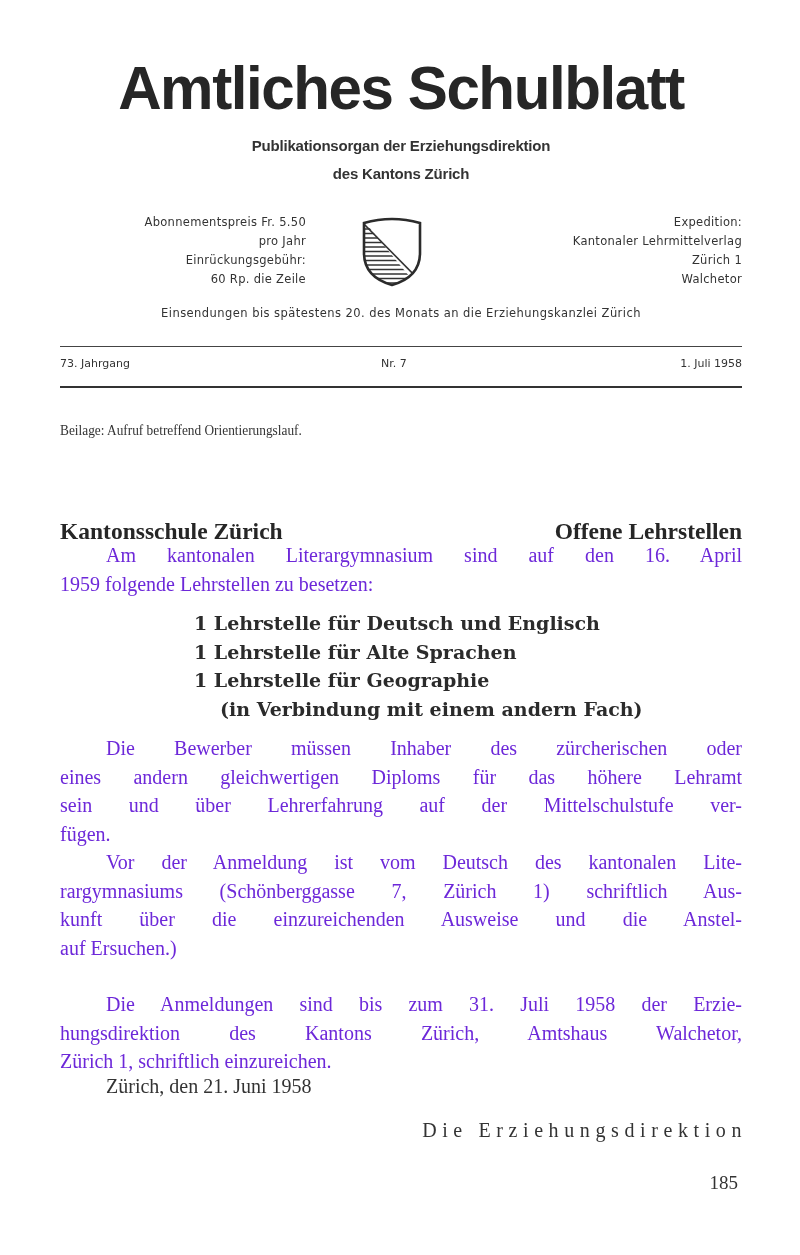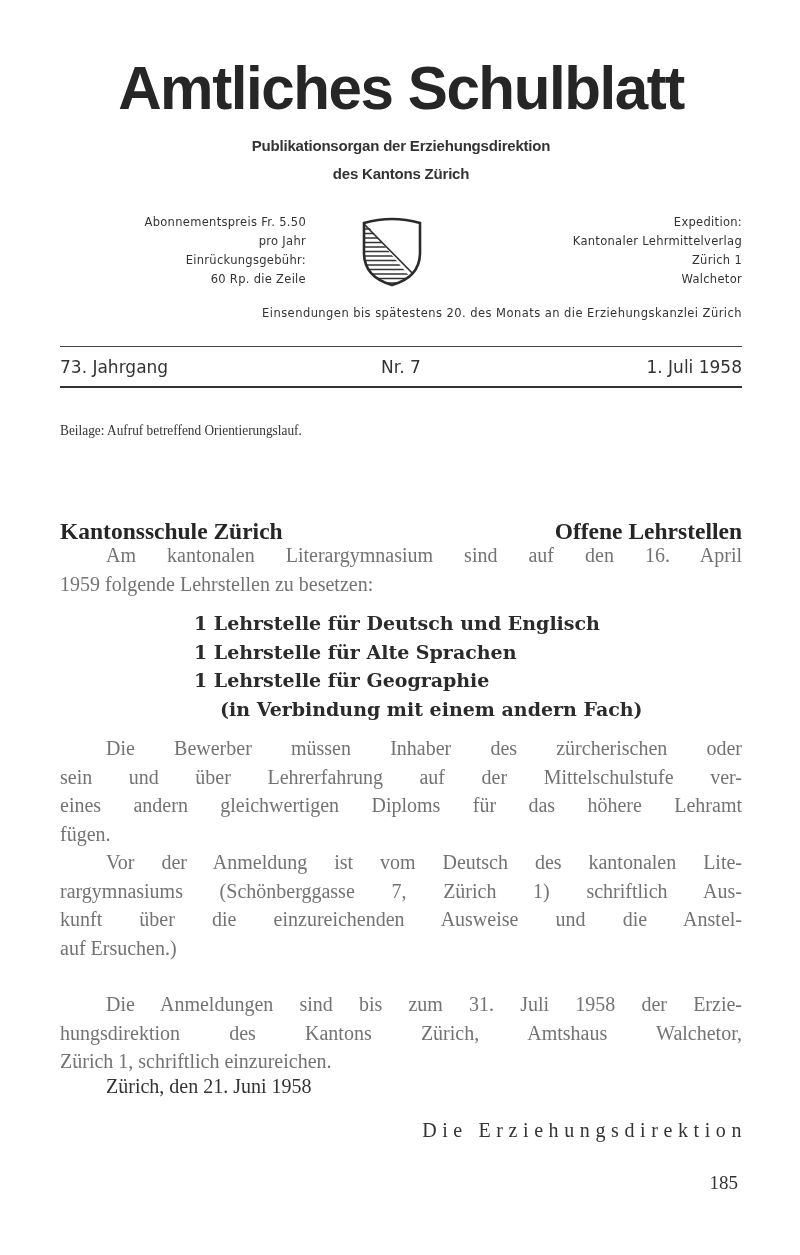--- a/index.html
+++ b/index.html
@@ -37,31 +37,31 @@
       font-family: "DejaVu Sans", sans-serif; font-size: 11.5px; line-height: 19px;
       color: #333; letter-spacing: 0.3px;
     }
     .info-left { left: 0px; width: 246px; }
     .info-right { left: 412px; width: 270px; }
     .info-col div { white-space: nowrap; }
 
     .crest { position: absolute; left: 296px; top: 215px; width: 72px; height: 72px; }
 
     .deadline {
-      position: absolute; top: 306px; left: 0; width: 682px; text-align: right;
+      position: absolute; top: 306px; left: 0; width: 682px; text-align: center;
       font-family: "DejaVu Sans", sans-serif; font-size: 11.5px; color: #333;
       letter-spacing: 0.45px; white-space: nowrap;
     }
 
     .rule-top { position: absolute; top: 346px; left: 0; width: 682px; height: 1px; background: #444; }
     .rule-bottom { position: absolute; top: 386px; left: 0; width: 682px; height: 2px; background: #333; }
 
     .issue-row {
       position: absolute; top: 357px; left: 0; width: 682px; height: 24px;
-      font-family: "DejaVu Sans", sans-serif; font-size: 17px; color: #333;
+      font-family: "DejaVu Sans", sans-serif; font-size: 11px; color: #333;
     }
     .issue-row span { position: absolute; top: 0; white-space: nowrap; }
     .issue-vol { left: 0; }
     .issue-nr { left: 321px; }
     .issue-date { right: 0; }
     .beilage {
       position: absolute; top: 421px; left: 0;
       font-family: "Liberation Serif", serif; font-size: 15.5px; color: #333;
       transform: scaleX(0.86); transform-origin: left;
       white-space: nowrap;
@@ -71,21 +71,21 @@
       position: absolute; top: 490px;
       font-family: "Liberation Serif", serif; font-weight: 700; font-size: 23.5px;
       color: #262626; white-space: nowrap; margin-top: 28px;
     }
     .heading-left { left: 0; }
     .heading-right { right: 0; }
 
     .body-text {
       position: absolute; left: 0; width: 682px;
       font-family: "Liberation Serif", serif; font-size: 20px; line-height: 28.5px;
-      color: #737373; text-align: justify;
+      color: #6d28d9; text-align: justify;
     }
     .body-text p { margin: 0; text-indent: 46px; }
     .intro { top: 541px; }
 
     .positions {
       position: absolute; top: 609px; left: 118px;
       font-family: "DejaVu Serif", serif; font-weight: 700; font-size: 19px;
       line-height: 28.5px; color: #2b2b2b;
     }
     .positions div { white-space: nowrap; margin-left: 16px; }
@@ -180,22 +180,22 @@
 
   <div class="positions">
     <div>1 Lehrstelle für Deutsch und Englisch</div>
     <div>1 Lehrstelle für Alte Sprachen</div>
     <div>1 Lehrstelle für Geographie</div>
     <div class="note">(in Verbindung mit einem andern Fach)</div>
   </div>
 
   <div class="body-text para1">
     <div class="last-line" style="text-indent:46px">Die Bewerber müssen Inhaber des zürcherischen oder</div>
+    <div class="last-line">eines andern gleichwertigen Diploms für das höhere Lehramt</div>
     <div class="last-line">sein und über Lehrerfahrung auf der Mittelschulstufe ver-</div>
-    <div class="last-line">eines andern gleichwertigen Diploms für das höhere Lehramt</div>
     <div>fügen.</div>
   </div>
 
   <div class="body-text para2">
     <div class="last-line" style="text-indent:46px">Vor der Anmeldung ist vom Deutsch des kantonalen Lite-</div>
     <div class="last-line">rargymnasiums (Schönberggasse 7, Zürich 1) schriftlich Aus-</div>
     <div class="last-line">kunft über die einzureichenden Ausweise und die Anstel-</div>
     <div>auf Ersuchen.)</div>
   </div>
 

